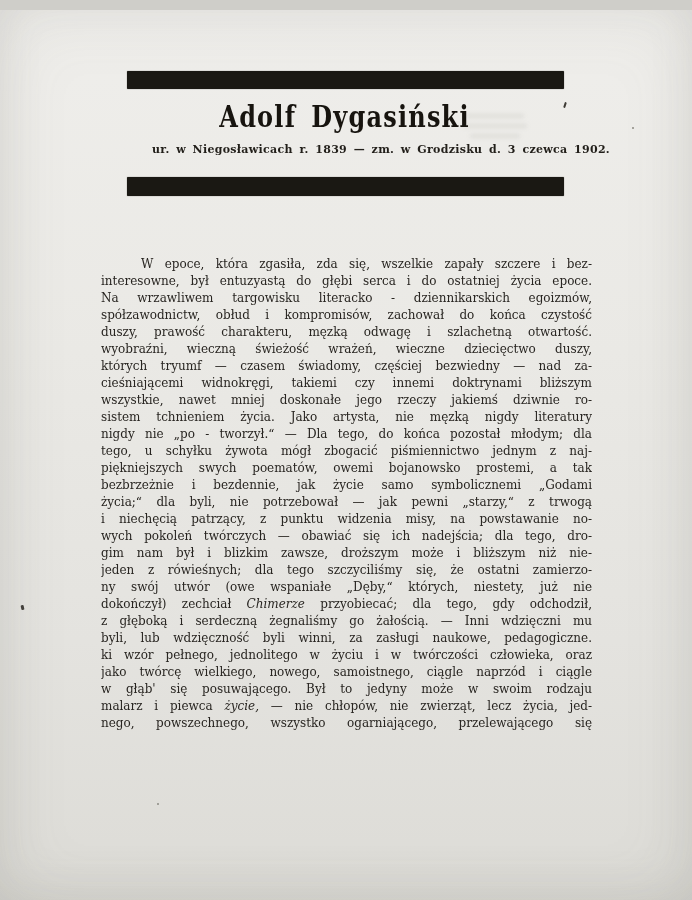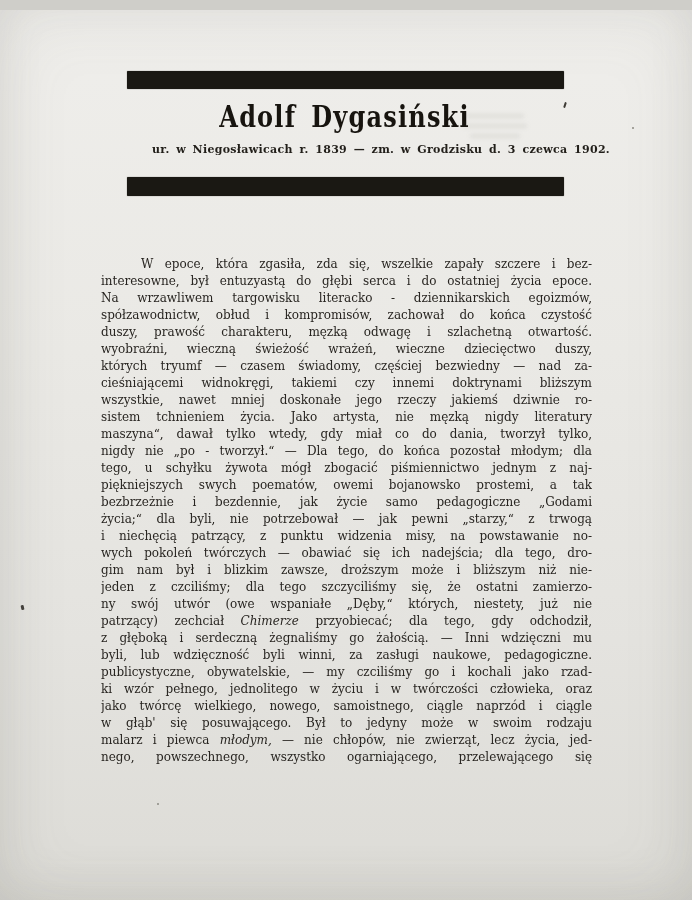--- a/index.html
+++ b/index.html
@@ -111,39 +111,37 @@
       <div class="line indent"><span>W epoce, która zgasiła, zda się, wszelkie zapały szczere i bez-</span></div>
       <div class="line"><span>interesowne, był entuzyastą do głębi serca i do ostatniej życia epoce.</span></div>
       <div class="line"><span>Na wrzawliwem targowisku literacko - dziennikarskich egoizmów,</span></div>
       <div class="line"><span>spółzawodnictw, obłud i kompromisów, zachował do końca czystość</span></div>
       <div class="line"><span>duszy, prawość charakteru, męzką odwagę i szlachetną otwartość.</span></div>
       <div class="line"><span>wyobraźni, wieczną świeżość wrażeń, wieczne dziecięctwo duszy,</span></div>
       <div class="line"><span>których tryumf — czasem świadomy, częściej bezwiedny — nad za-</span></div>
       <div class="line"><span>cieśniającemi widnokręgi, takiemi czy innemi doktrynami bliższym</span></div>
       <div class="line"><span>wszystkie, nawet mniej doskonałe jego rzeczy jakiemś dziwnie ro-</span></div>
       <div class="line"><span>sistem tchnieniem życia. Jako artysta, nie męzką nigdy literatury</span></div>
-      <div class="line"><span>maszyna“, dawał tylko wtedy, gdy miał co do dania, tworzył tylko,</span></div>
       <div class="line"><span>nigdy nie „po - tworzył.“ — Dla tego, do końca pozostał młodym; dla</span></div>
       <div class="line"><span>tego, u schyłku żywota mógł zbogacić piśmiennictwo jednym z naj-</span></div>
       <div class="line"><span>piękniejszych swych poematów, owemi bojanowsko prostemi, a tak</span></div>
-      <div class="line"><span>bezbrzeżnie i bezdennie, jak życie samo pedagogiczne „Godami</span></div>
+      <div class="line"><span>bezbrzeżnie i bezdennie, jak życie samo symbolicznemi „Godami</span></div>
       <div class="line"><span>życia;“ dla byli, nie potrzebował — jak pewni „starzy,“ z trwogą</span></div>
       <div class="line"><span>i niechęcią patrzący, z punktu widzenia misy, na powstawanie no-</span></div>
       <div class="line"><span>wych pokoleń twórczych — obawiać się ich nadejścia; dla tego, dro-</span></div>
       <div class="line"><span>gim nam był i blizkim zawsze, droższym może i bliższym niż nie-</span></div>
-      <div class="line"><span>jeden z czciliśmy; dla tego szczyciliśmy się, że ostatni zamierzo-</span></div>
+      <div class="line"><span>jeden z rówieśnych; dla tego szczyciliśmy się, że ostatni zamierzo-</span></div>
       <div class="line"><span>ny swój utwór (owe wspaniałe „Dęby,“ których, niestety, już nie</span></div>
-      <div class="line"><span>patrzący) zechciał </span><i>Chimerze</i><span> przyobiecać; dla tego, gdy odchodził,</span></div>
+      <div class="line"><span>dokończył) zechciał </span><i>Chimerze</i><span> przyobiecać; dla tego, gdy odchodził,</span></div>
       <div class="line"><span>z głęboką i serdeczną żegnaliśmy go żałością. — Inni wdzięczni mu</span></div>
       <div class="line"><span>byli, lub wdzięczność byli winni, za zasługi naukowe, pedagogiczne.</span></div>
-      <div class="line"><span>publicystyczne, obywatelskie, — my czciliśmy go i kochali jako rzad-</span></div>
       <div class="line"><span>ki wzór pełnego, jednolitego w życiu i w twórczości człowieka, oraz</span></div>
       <div class="line"><span>jako twórcę wielkiego, nowego, samoistnego, ciągle naprzód i ciągle</span></div>
       <div class="line"><span>w głąb' się posuwającego. Był to jedyny może w swoim rodzaju</span></div>
-      <div class="line"><span>malarz i piewca </span><i>młodym,</i><span> — nie chłopów, nie zwierząt, lecz życia, jed-</span></div>
+      <div class="line"><span>malarz i piewca </span><i>życie,</i><span> — nie chłopów, nie zwierząt, lecz życia, jed-</span></div>
       <div class="line"><span>nego, powszechnego, wszystko ogarniającego, przelewającego się</span></div>
     </div>
 
   <div class="speck speck-1"></div>
   <div class="speck speck-2"></div>
   <div class="speck speck-3"></div>
   <div class="speck speck-4"></div>
   <div class="smudge smudge-1"></div>
   <div class="smudge smudge-2"></div>
   <div class="smudge smudge-3"></div>

